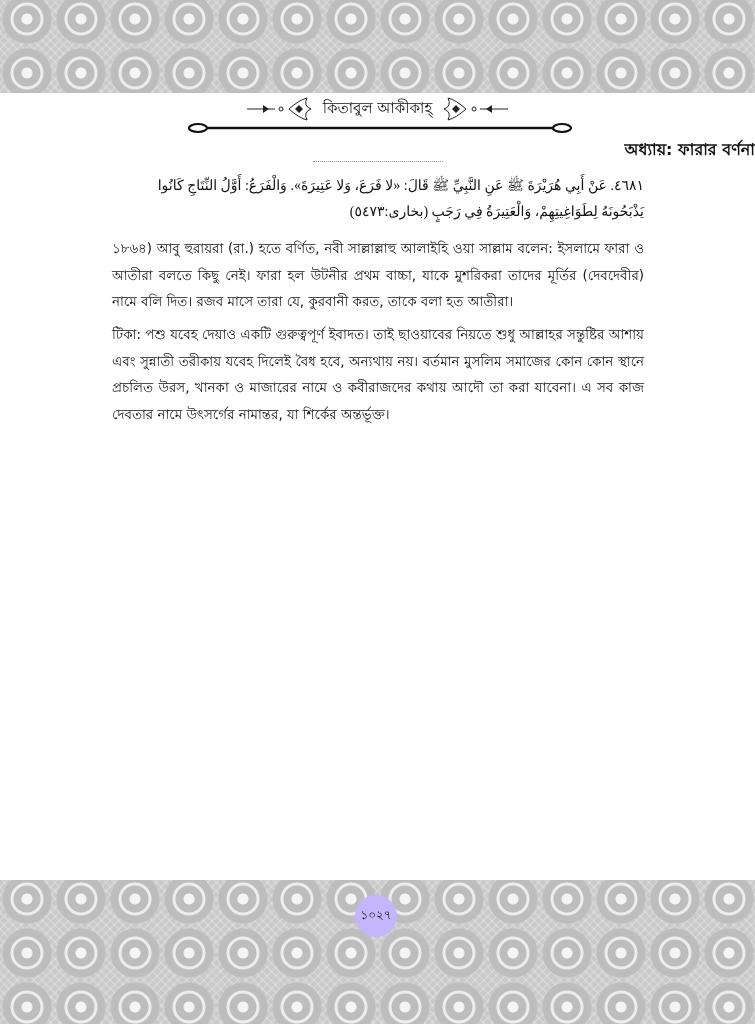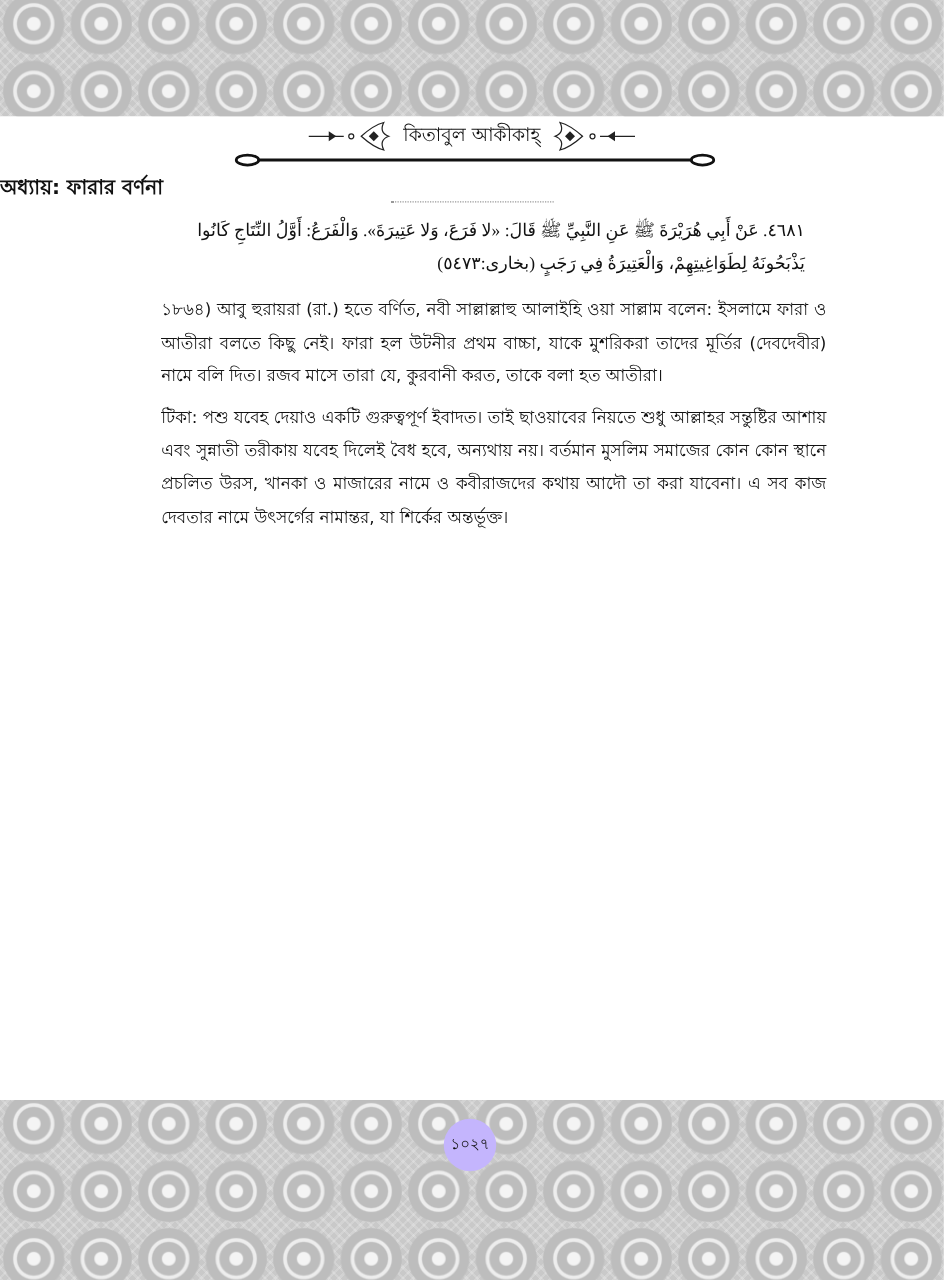--- a/index.html
+++ b/index.html
@@ -29,38 +29,37 @@
     position: absolute; top: 96px; left: 0; width: 755px; height: 26px;
     display: flex; align-items: flex-start; justify-content: center; gap: 6px;
   }
   .ornament { width: 72px; height: 26px; }
   .running-head .title {
     font-family: "DejaVu Serif", serif; font-size: 15px; color: #111;
   }
   .rule-line { position: absolute; top: 120px; left: 186px; width: 388px; height: 16px; }
 
   .chapter-title {
-    position: absolute; top: 137px; left: 0; width: 755px; text-align: left;
+    position: absolute; top: 137px; left: 0; width: 755px; text-align: right;
     font-family: "DejaVu Sans", sans-serif; font-weight: bold; font-size: 16px;
   }
   .chapter-underline {
     position: absolute; top: 161px; left: 313px; width: 130px; height: 0;
     border-top: 1px dotted #999;
   }
 
   .arabic {
     position: absolute; top: 173px; left: 112px; width: 532px;
     direction: rtl; text-align: right;
     font-family: Liberation Serif, serif; font-size: 14px; line-height: 26px;
   }
   .para {
     position: absolute; left: 112px; width: 532px;
     font-family: "DejaVu Sans", sans-serif; font-size: 13.4px; line-height: 26.5px;
     text-align: justify;
-    margin-left: 17px;
   }
   .para.hadith { top: 236px; }
   .para.note { top: 322px; }
   .para .label { font-weight: normal; }
 
   .page-num {
     position: absolute; top: 895px; left: 355px; width: 42px; height: 42px;
     border-radius: 50%; background: #c4b5fd;
     display: flex; align-items: center; justify-content: center;
     font-family: "DejaVu Sans", sans-serif; font-size: 12px; color: #111;

